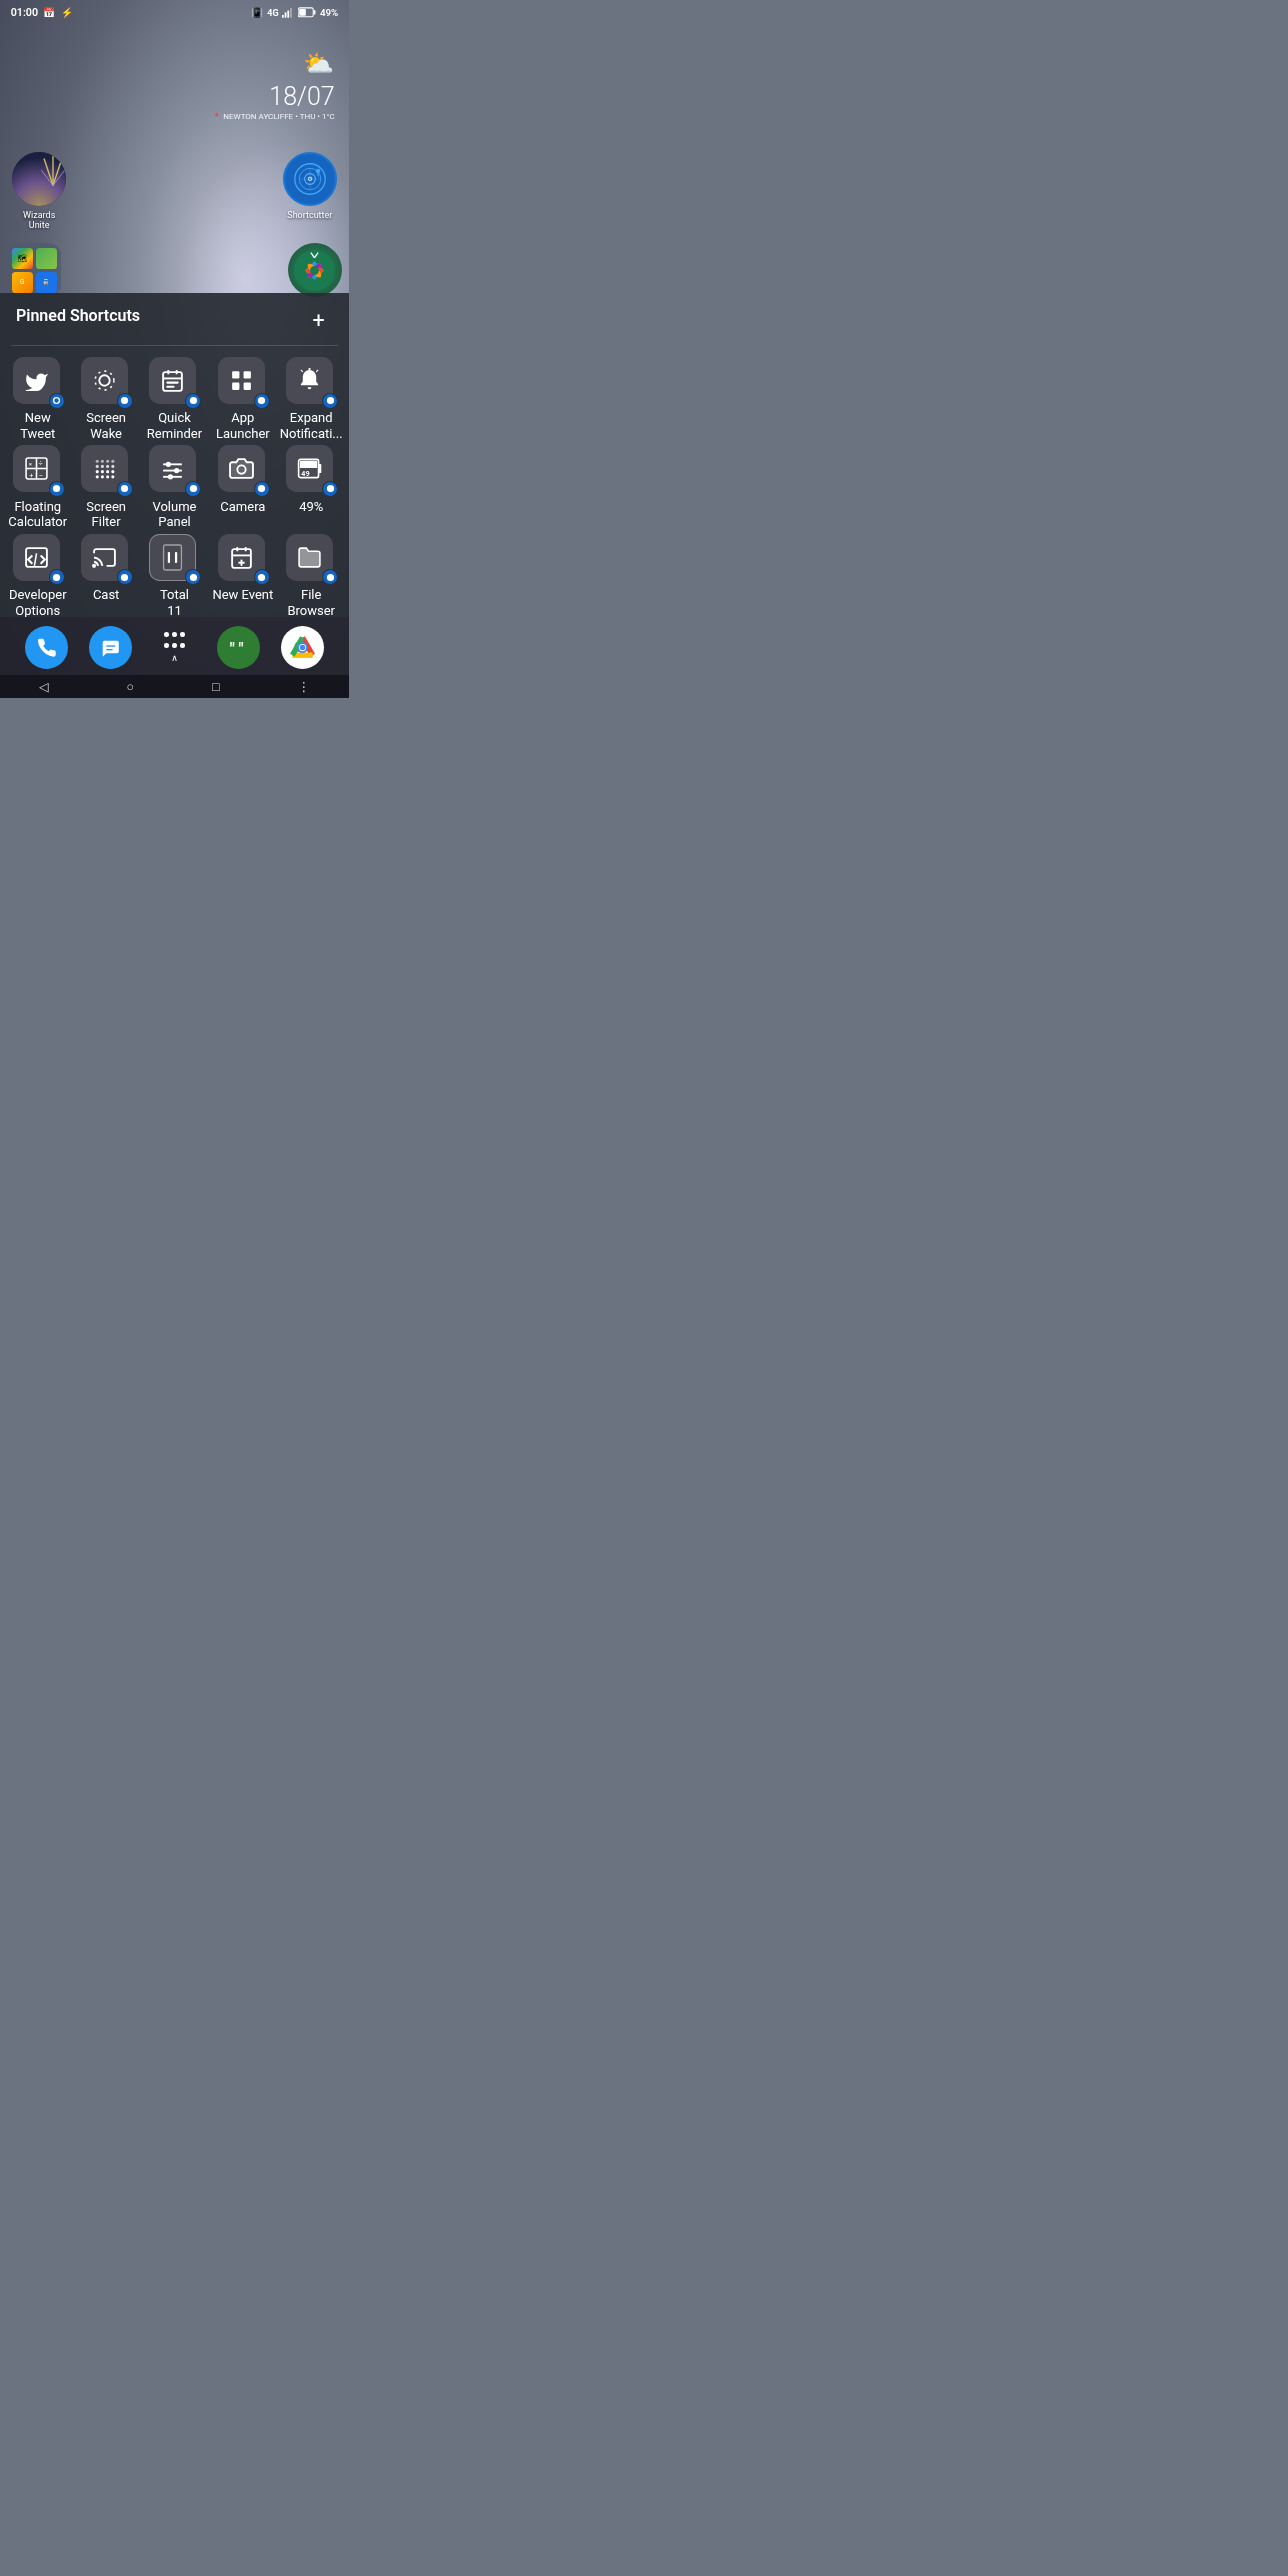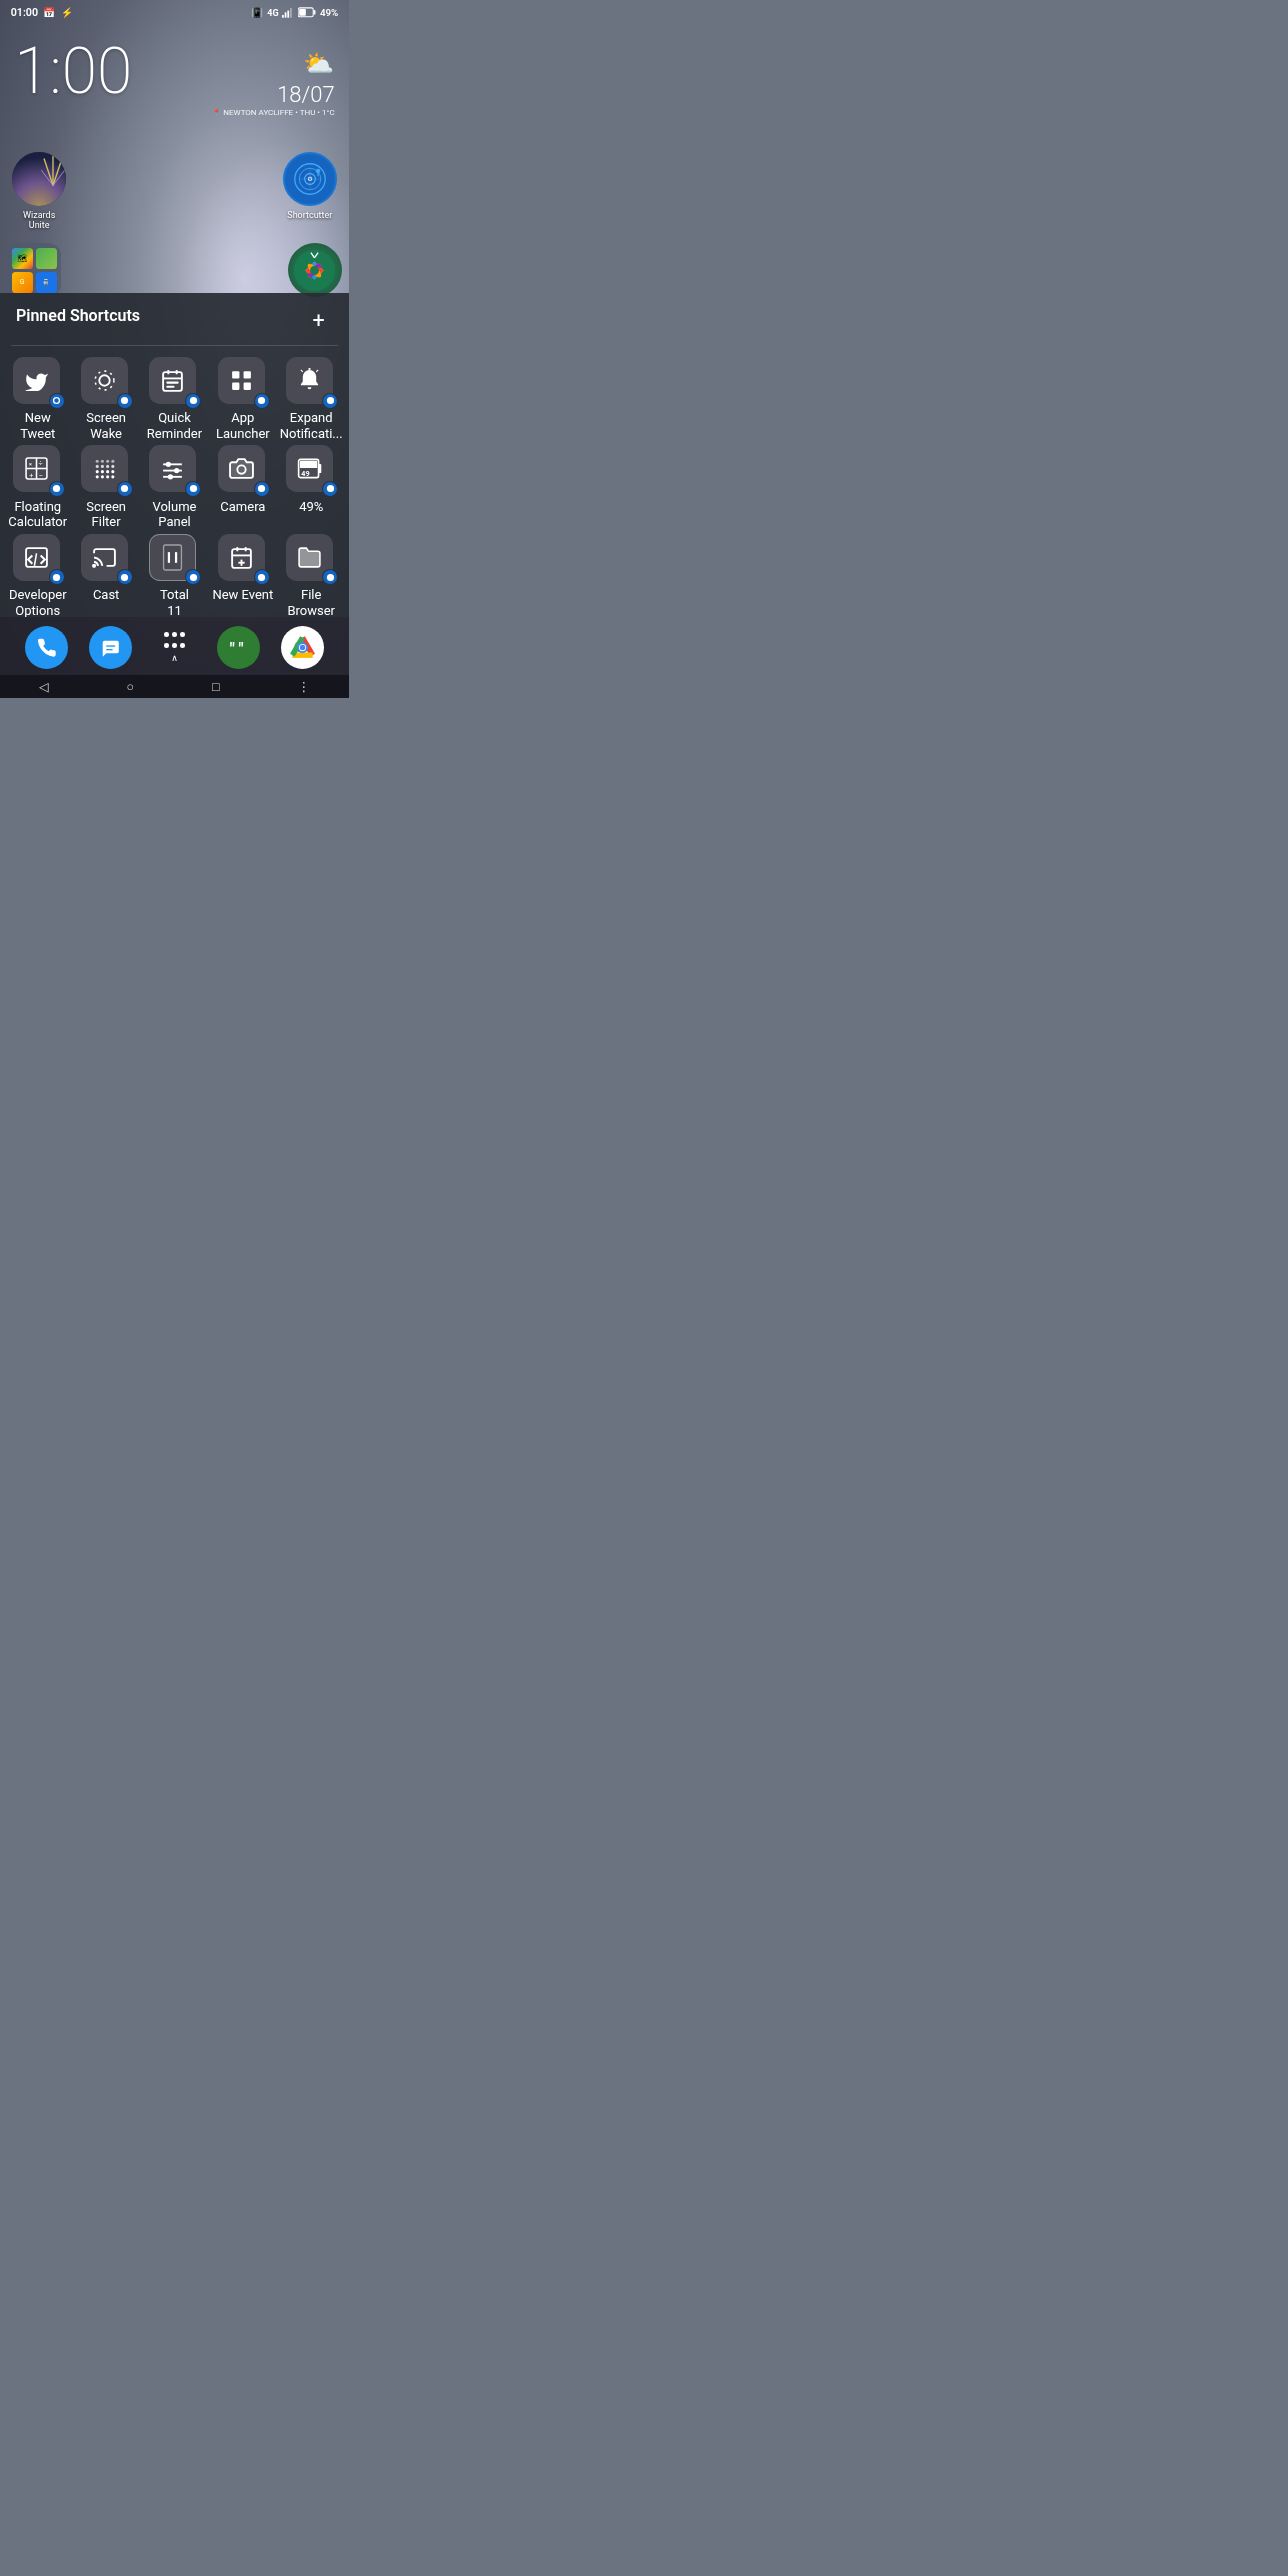--- a/index.html
+++ b/index.html
@@ -80,21 +80,21 @@
       right: 14.3px;
       text-align: right;
     }
     .weather-icon {
       font-size: 25px;
       color: white;
       margin-bottom: 3.6px;
     }
     .date-num {
       color: white;
-      font-size: 22px;
+      font-size: 25px;
       font-weight: 300;
     }
     .location-line {
       color: rgba(255,255,255,0.9);
       font-size: 9px;
       display: flex;
       align-items: center;
       justify-content: flex-end;
       gap: 1.8px;
       margin-top: 1.8px;
@@ -409,21 +409,20 @@
         <rect x="0" y="1" width="17" height="10" rx="2" fill="none" stroke="white" stroke-width="1.2"></rect>
         <rect x="17.5" y="3.5" width="2" height="5" rx="1" fill="white"></rect>
         <rect x="1.2" y="2.2" width="7.5" height="7.6" rx="1" fill="white"></rect>
       </svg>
     </span>
     <span>49%</span>
   </div>
 </div>
 
 <div class="clock-area">
-  <div class="big-time">1:00</div>
   <div class="date-weather">
     <div class="weather-icon">⛅</div>
     <div class="date-num">18/07</div>
     <div class="location-line">
       <span style="font-size:7.2px;">📍</span>
       <span style="font-size:8px;">NEWTON AYCLIFFE • THU • 1°C</span>
     </div>
   </div>
 </div>
 

